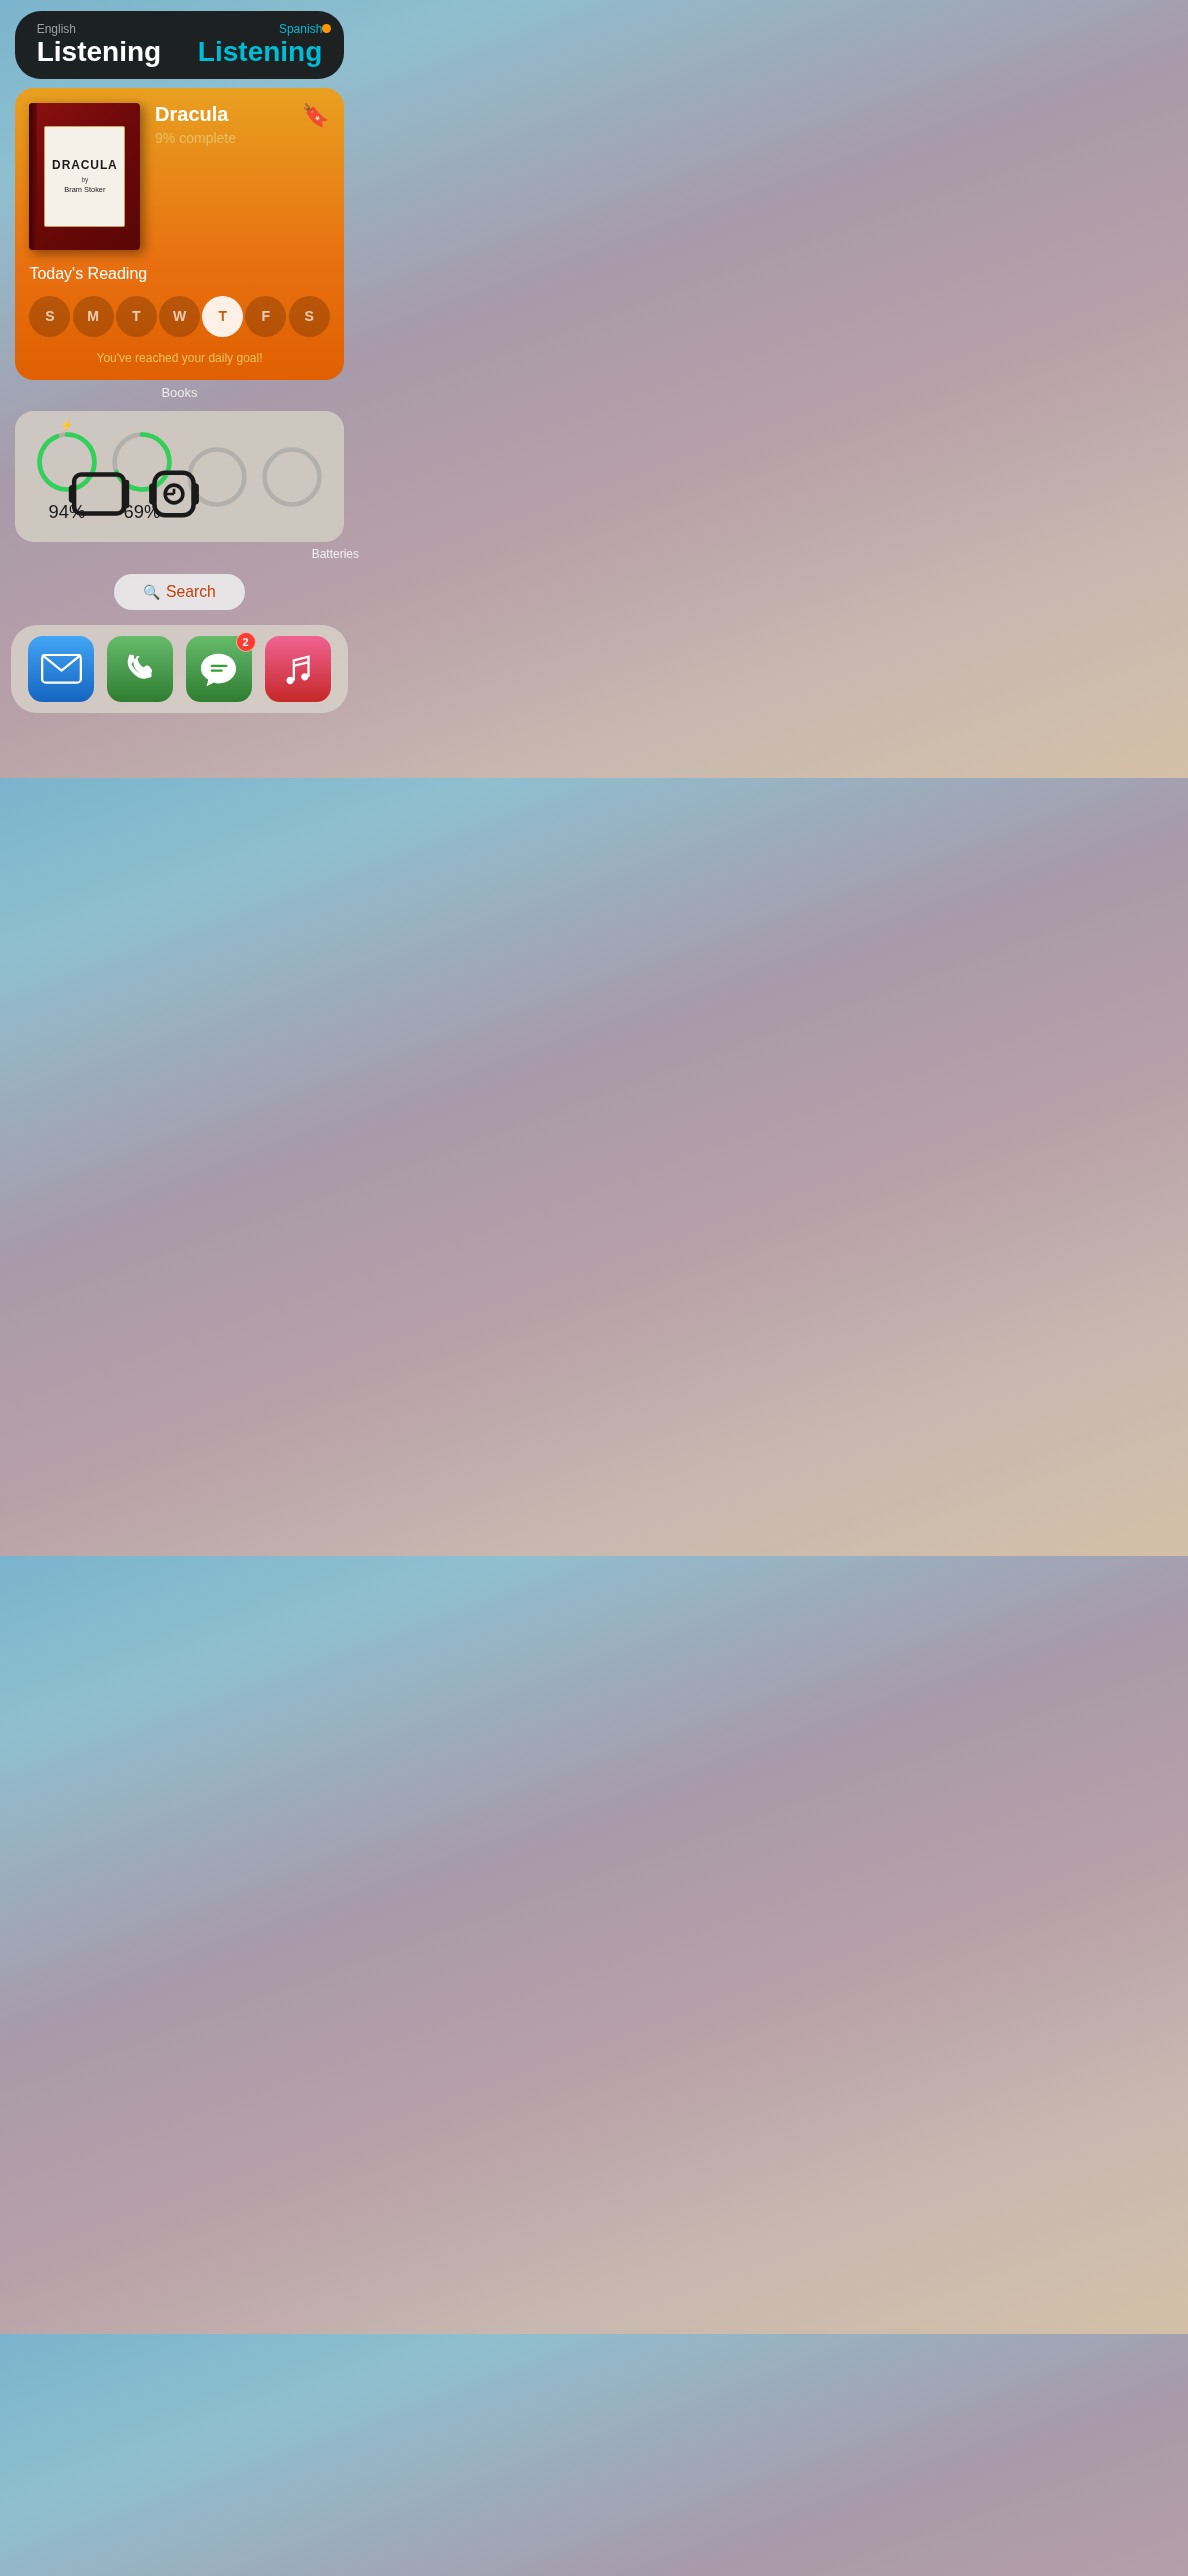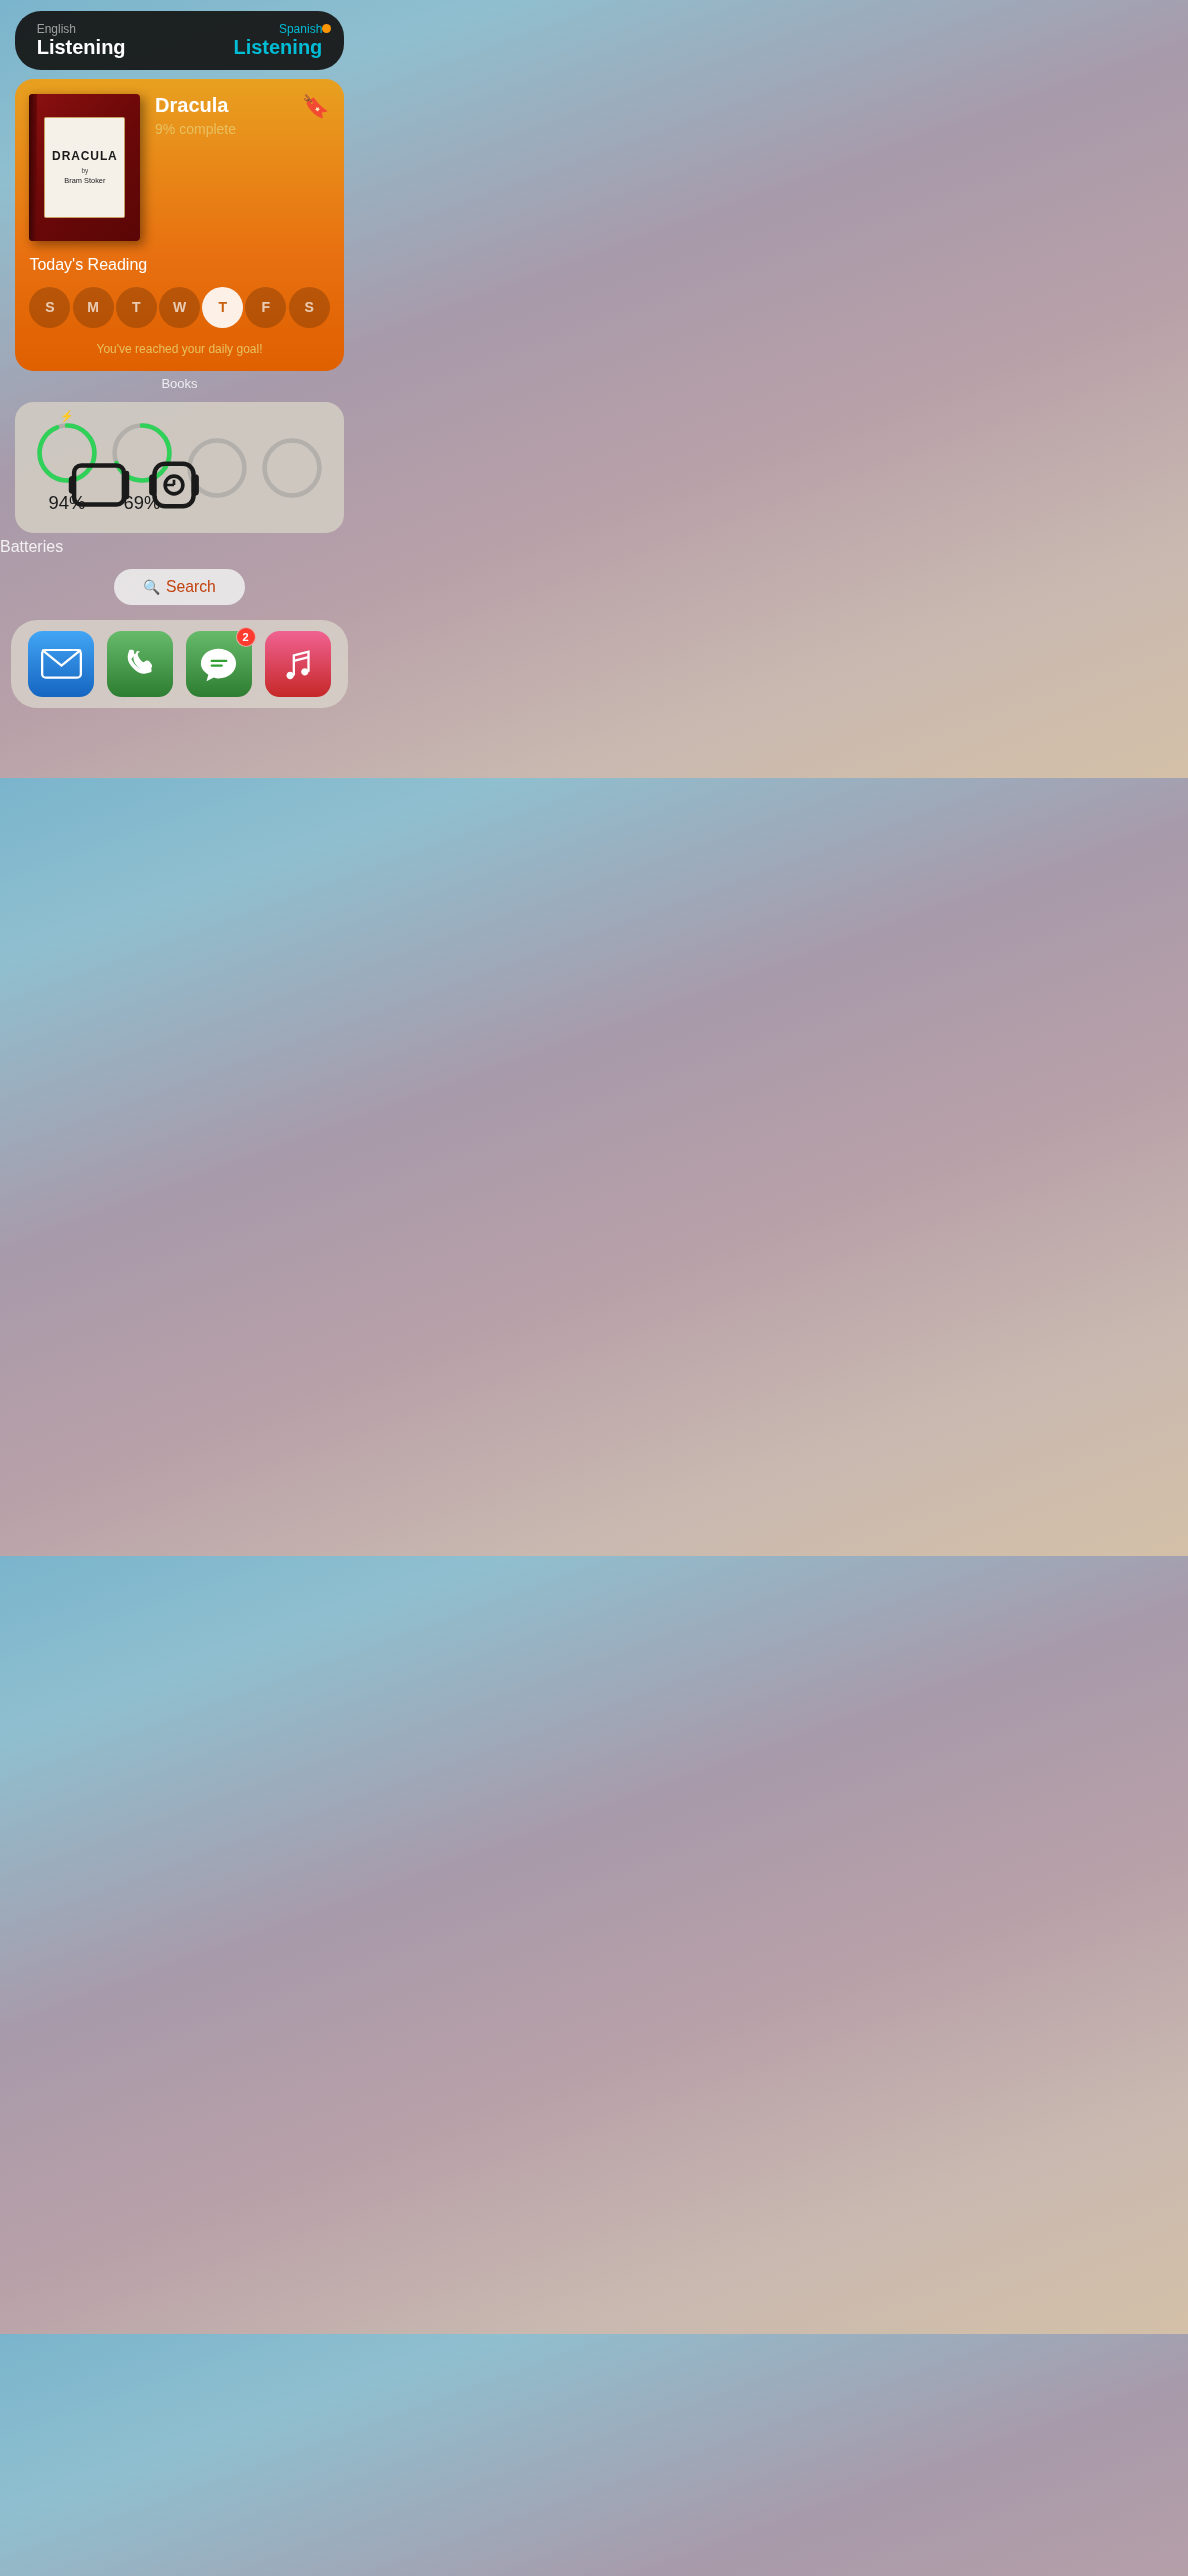--- a/index.html
+++ b/index.html
@@ -32,21 +32,21 @@
       flex-direction: column;
     }
 
     .lang-label {
       font-size: 12px;
       font-weight: 400;
       color: #a0a0a0;
     }
 
     .lang-mode {
-      font-size: 20px;
+      font-size: 28px;
       font-weight: 700;
       color: #ffffff;
     }
 
     .lang-section.spanish .lang-label {
       color: #00bcd4;
       text-align: right;
     }
     .lang-section.spanish .lang-mode {
       color: #00bcd4;
@@ -258,22 +258,22 @@
       z-index: 2;
     }
 
     .battery-percent {
       font-size: 18.4px;
       font-weight: 500;
       color: #1a1a1a;
     }
 
     .batteries-label {
-      text-align: left;
-      font-size: 16px;
+      text-align: right;
+      font-size: 12px;
       color: rgba(255,255,255,0.85);
       margin: 5.5px 0 13px;
     }
 
     
     .search-container {
       display: flex;
       justify-content: center;
       margin: 13px 0 14.7px;
     }

